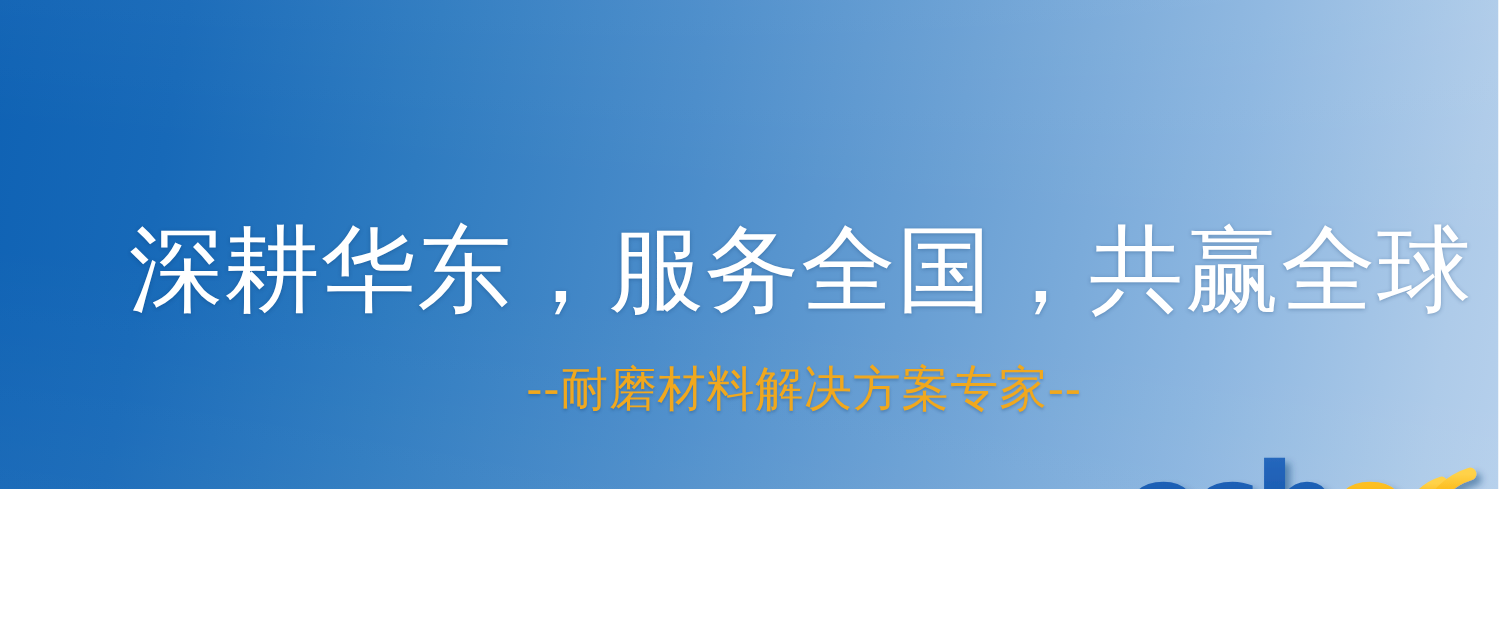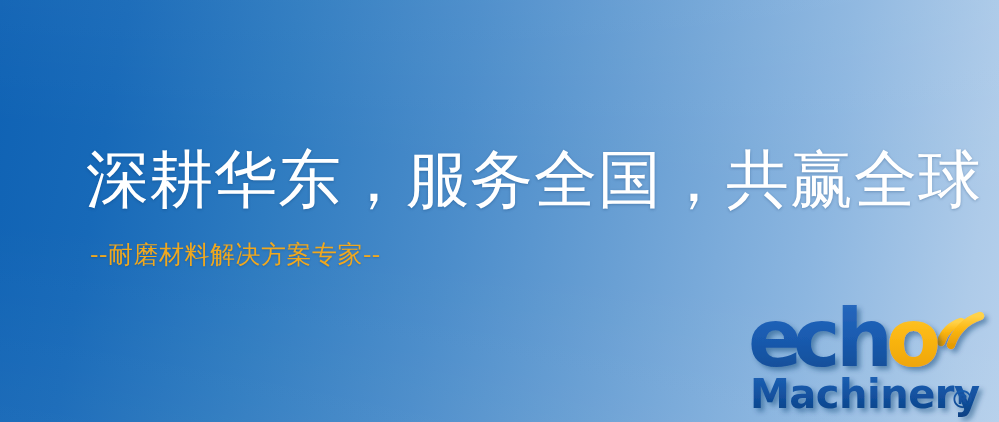--- a/index.html
+++ b/index.html
@@ -5,21 +5,21 @@
 <style>
   html, body {
     margin: 0;
     padding: 0;
     background: #ffffff;
   }
 
   .banner {
     position: relative;
     width: 999px;
-    height: 422px;
+    height: 326px;
     overflow: hidden;
     
     background: linear-gradient(100deg,
         #0f62b4 0%,
         #1769b8 12%,
         #2e7bc0 28%,
         #4a8cca 45%,
         #6aa0d4 62%,
         #8cb6e0 80%,
         #aecbe9 95%,
@@ -58,27 +58,28 @@
     letter-spacing: 1px;
     white-space: nowrap;
     text-shadow: 0 1px 3px rgba(8, 46, 94, 0.30);
   }
 
   .subhead {
     margin: 0;
     margin-top: 26px;
     padding-left: 4px;
     font-family: "DejaVu Serif", "Liberation Serif", serif;
-    font-size: 25px;
+    font-size: 32px;
     line-height: 1.2;
     font-weight: 400;
     color: #f0a81e;
     letter-spacing: 0.5px;
     white-space: nowrap;
     text-shadow: 0 1px 2px rgba(8, 46, 94, 0.25);
+    text-align: center;
   }
 
   
   .logo {
     position: absolute;
     left: 748px;
     top: 296px;
     width: 246px;
     height: 126px;
     z-index: 4;

